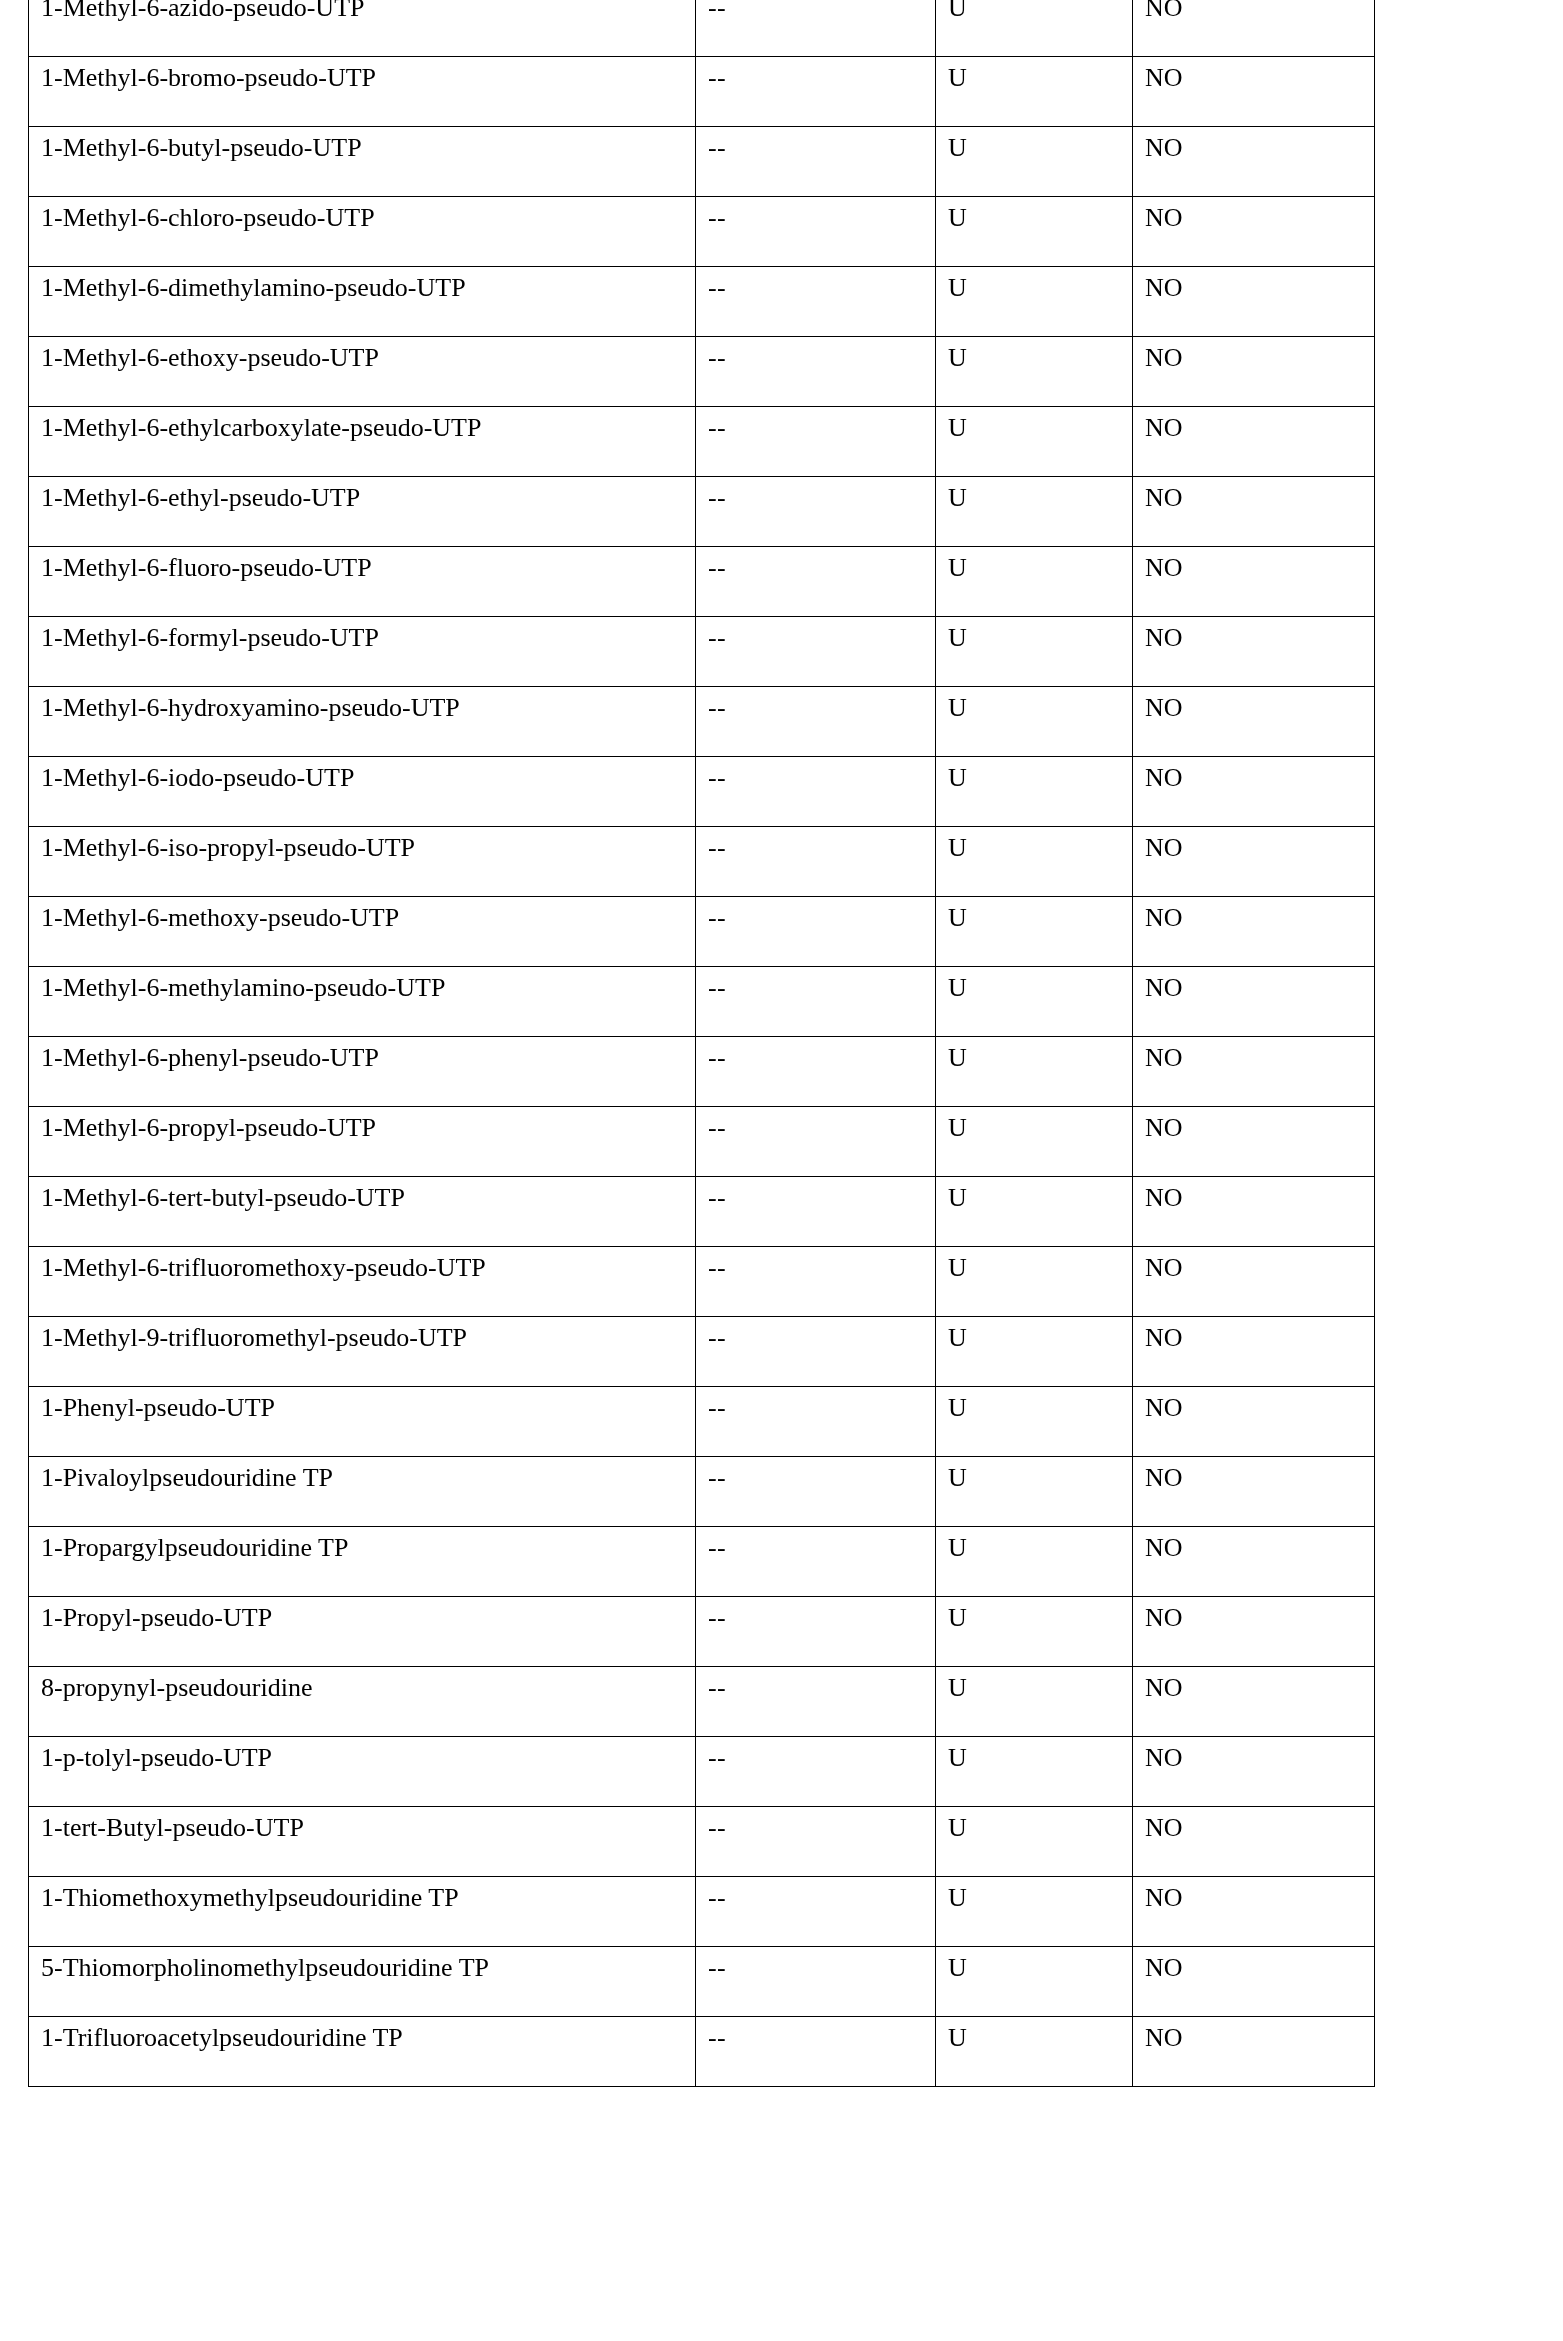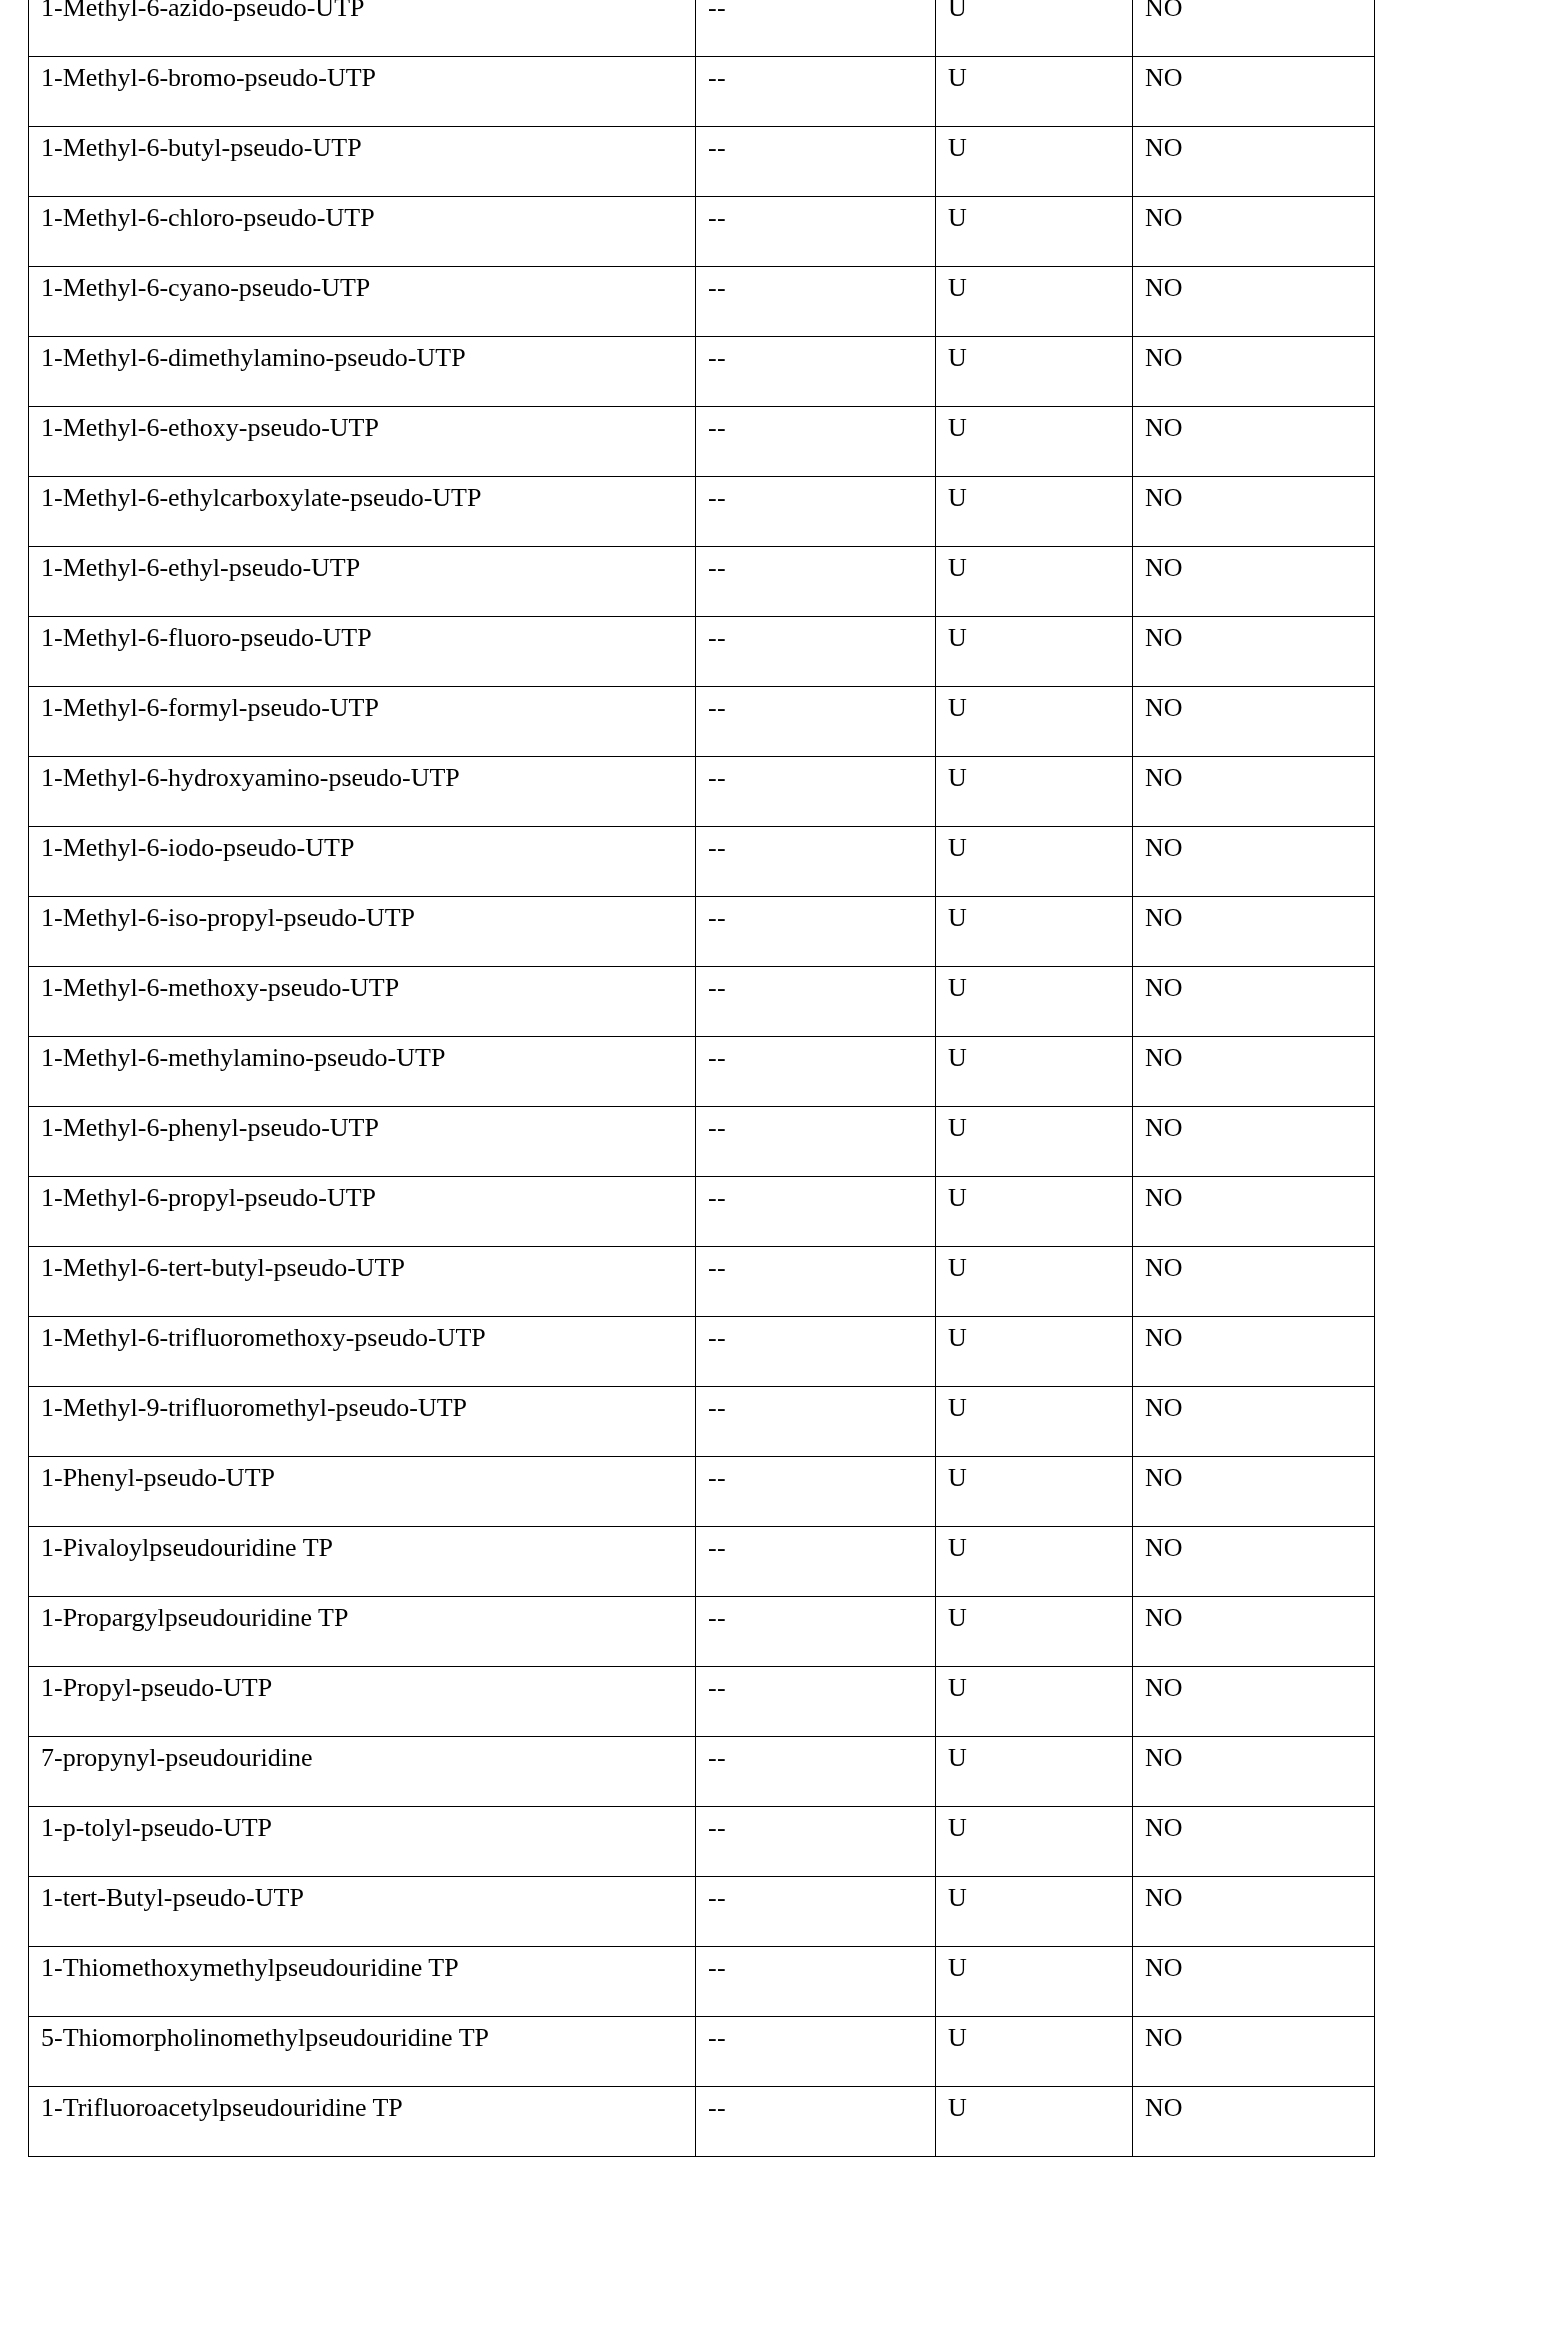--- a/index.html
+++ b/index.html
@@ -101,26 +101,20 @@
               <td class="cell-base">U</td>
               <td class="cell-flag">NO</td>
             </tr>
             <tr>
               <td class="cell-name">1-Methyl-6-chloro-pseudo-UTP</td>
               <td class="cell-dash">--</td>
               <td class="cell-base">U</td>
               <td class="cell-flag">NO</td>
             </tr>
             <tr>
-              <td class="cell-name">1-Methyl-6-cyano-pseudo-UTP</td>
-              <td class="cell-dash">--</td>
-              <td class="cell-base">U</td>
-              <td class="cell-flag">NO</td>
-            </tr>
-            <tr>
               <td class="cell-name">1-Methyl-6-dimethylamino-pseudo-UTP</td>
               <td class="cell-dash">--</td>
               <td class="cell-base">U</td>
               <td class="cell-flag">NO</td>
             </tr>
             <tr>
               <td class="cell-name">1-Methyl-6-ethoxy-pseudo-UTP</td>
               <td class="cell-dash">--</td>
               <td class="cell-base">U</td>
               <td class="cell-flag">NO</td>
@@ -227,21 +221,21 @@
               <td class="cell-base">U</td>
               <td class="cell-flag">NO</td>
             </tr>
             <tr>
               <td class="cell-name">1-Propyl-pseudo-UTP</td>
               <td class="cell-dash">--</td>
               <td class="cell-base">U</td>
               <td class="cell-flag">NO</td>
             </tr>
             <tr>
-              <td class="cell-name">7-propynyl-pseudouridine</td>
+              <td class="cell-name">8-propynyl-pseudouridine</td>
               <td class="cell-dash">--</td>
               <td class="cell-base">U</td>
               <td class="cell-flag">NO</td>
             </tr>
             <tr>
               <td class="cell-name">1-p-tolyl-pseudo-UTP</td>
               <td class="cell-dash">--</td>
               <td class="cell-base">U</td>
               <td class="cell-flag">NO</td>
             </tr>

